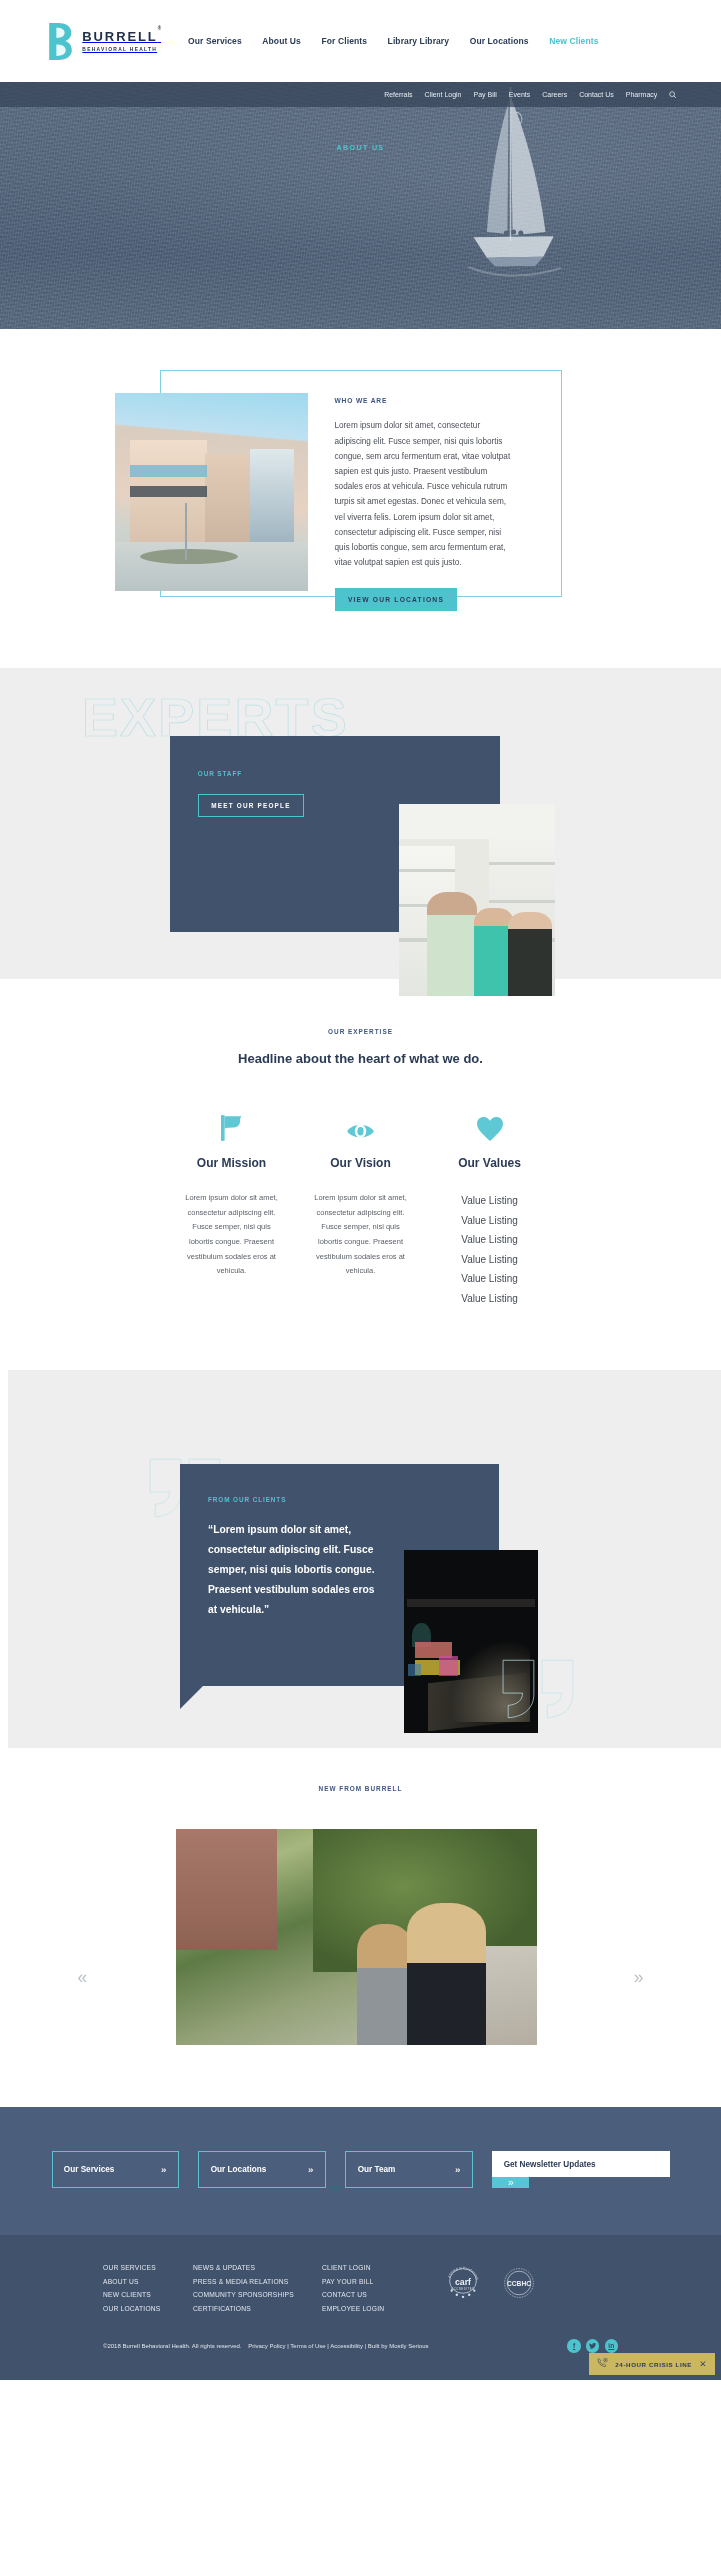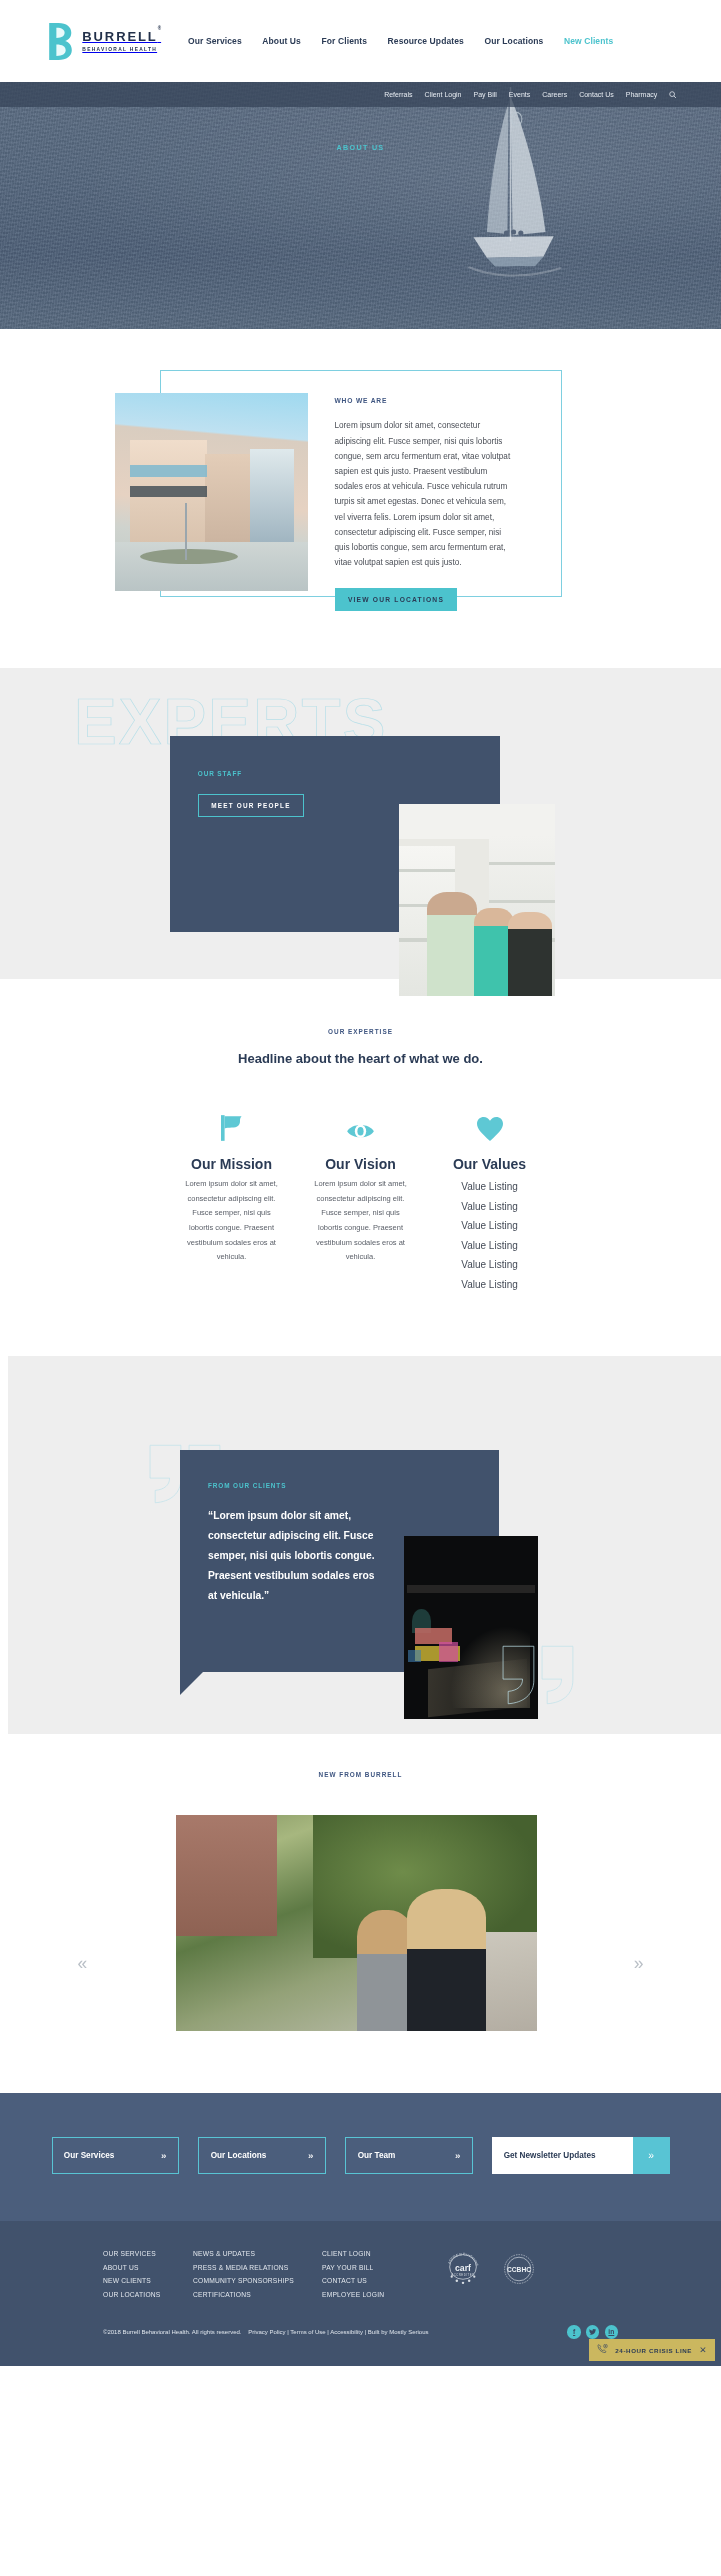--- a/index.html
+++ b/index.html
@@ -114,22 +114,22 @@
   }
   .btn-solid {
     display: inline-block; background: #4cc3cd; color: #2b3b55;
     font-size: 6.7px; font-weight: 700; letter-spacing: 1.2px;
     padding: 8.2px 13.4px; text-decoration: none;
   }
 
   
   .s-experts { background: #eeeeee; padding: 23px 0 47px; position: relative; }
   .ghost-word {
-    position: absolute; left: 74px; top: 21.6px;
-    font-size: 64px; font-weight: 700; letter-spacing: 2.1px;
+    position: absolute; left: 82px; top: 21.6px;
+    font-size: 54px; font-weight: 700; letter-spacing: 2.1px;
     color: transparent; -webkit-text-stroke: 0.7px #b8dfe8;
     line-height: 1; user-select: none;
   }
   .staff-frame { position: relative; width: 402px; margin: 0 auto; }
   .staff-card {
     position: relative; width: 330px; margin-left: 10.3px; margin-top: 45px;
     background: #41526c; padding: 34px 0 42px 28px; min-height: 196px;
   }
   .eyebrow-teal {
     color: #4cc3cd; font-size: 6.4px; font-weight: 700; letter-spacing: 0.9px;
@@ -159,21 +159,21 @@
   .s-expertise { background: #fff; padding: 49px 0 62px; text-align: center; }
   .eyebrow-center {
     color: #3e5580; font-size: 6.4px; font-weight: 700; letter-spacing: 1px; margin-bottom: 15.5px;
   }
   .s-expertise h2 {
     font-size: 13px; font-weight: 700; color: #2b3b55; margin-bottom: 47px;
   }
   .cols { display: flex; width: 361px; margin: 0 auto; justify-content: space-between; }
   .col { width: 103px; text-align: center; }
   .col .ic { height: 28px; margin-bottom: 15.5px; display: flex; align-items: flex-end; justify-content: center; }
-  .col h3 { font-size: 14px; font-weight: 700; color: #2b3b55; margin-bottom: 5px; }
+  .col h3 { font-size: 12px; font-weight: 700; color: #2b3b55; margin-bottom: 21px; }
   .col p { font-size: 7.5px; line-height: 1.95; color: #5a5f68; }
   .vlist { list-style: none; }
   .vlist li { font-size: 10px; line-height: 1.95; color: #444b57; }
 
   
   .s-quote { background: #eeeeee; padding: 36px 0 62px; position: relative; margin-left: 8px; }
   .q-frame { position: relative; width: 402px; margin: 0 auto; }
   .q-mark-tl { position: absolute; left: -15.5px; top: -7.2px; }
   .q-mark-br { position: absolute; right: -12.4px; bottom: -34px; }
   .q-card {
@@ -235,21 +235,21 @@
 
   
   .s-cta { background: #4b5e7c; padding: 44px 0 47px; }
   .cta-row { width: 618px; margin: 0 auto; display: flex; gap: 19.6px; justify-content: center; }
   .cta-btn {
     width: 129px; height: 37px; border: 0.5px solid #58c4d4; display: flex;
     align-items: center; justify-content: space-between; padding: 0 11.3px;
     color: #fff; font-size: 8.2px; font-weight: 700; text-decoration: none;
   }
   .cta-news {
-    width: 180px; height: 37px; display: flex; align-items: stretch; text-decoration: none;
+    width: 180px; height: 37px; display: flex; align-items: stretch; text-decoration: none; flex-direction: column;
   }
   .cta-news .field {
     flex: 1; background: #fff; display: flex; align-items: center; padding-left: 11.3px;
     color: #2b3b55; font-size: 8.2px; font-weight: 700;
   }
   .cta-news .go {
     width: 37px; background: #58c4d4; display: flex; align-items: center; justify-content: center;
     color: #fff; font-size: 10.3px;
   }
   .chev { font-size: 9.8px; opacity: .9; }
@@ -301,21 +301,21 @@
       </span>
       <span class="logo-text">
         <span class="logo-word"><span>BURRELL</span><sup>®</sup></span>
         <span class="logo-sub">BEHAVIORAL HEALTH</span>
       </span>
     </a>
     <nav class="mainnav">
       <a href="#">Our Services</a>
       <a href="#">About Us</a>
       <a href="#">For Clients</a>
-      <a href="#">Resource Updates</a>
+      <a href="#">Library Library</a>
       <a href="#">Our Locations</a>
       <a href="#" class="accent">New Clients</a>
     </nav>
   </header>
 
   <section class="hero">
     <div class="water"></div>
     <svg class="boat" viewBox="0 0 220 410">
       <path d="M112 0 L112 300" stroke="#e8eef3" stroke-width="3" opacity=".8"></path>
       <path d="M112 18 C150 110 172 215 180 282 L116 288 Z" fill="#e9eff4" opacity=".78"></path>

